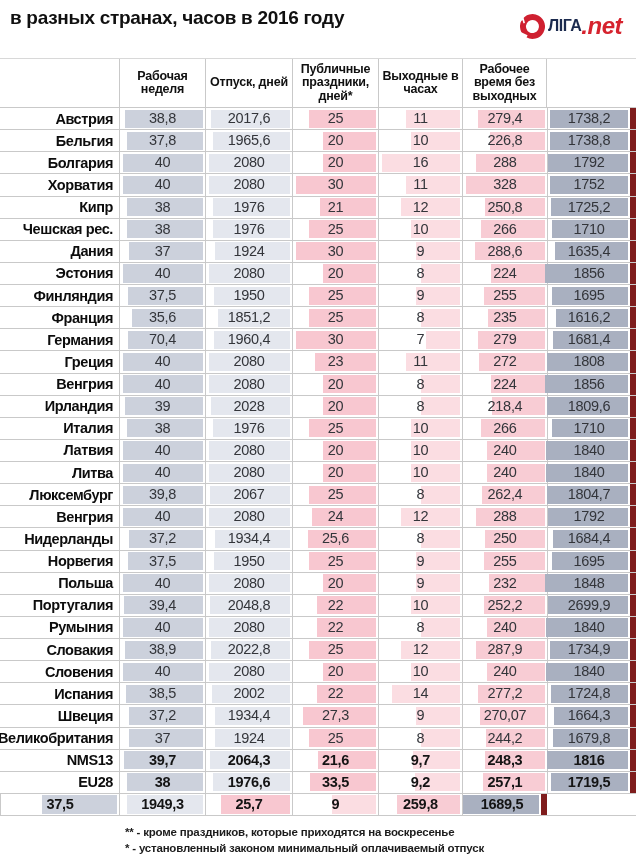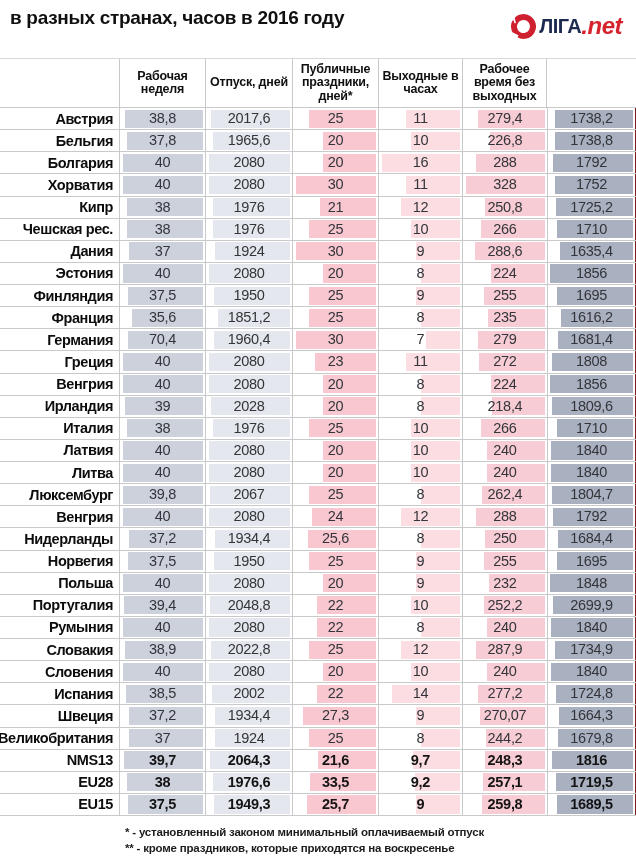--- a/index.html
+++ b/index.html
@@ -22,21 +22,21 @@
     transform:rotate(-15deg);
   }
   .emblem::after {
     content:"H"; position:absolute; left:-7px; top:-9px;
     font-size:11px; font-weight:bold; color:#ffffff;
   }
   .emblem::before {
     content:""; position:absolute; width:7px; height:4px; background:#ffffff;
     left:-8px; bottom:-2px; transform:rotate(40deg);
   }
-  .logo-name { font-size:20px; font-weight:bold; color:#1b2a4e; letter-spacing:-0.5px; }
+  .logo-name { font-size:16px; font-weight:bold; color:#1b2a4e; letter-spacing:-0.5px; }
   .logo-suffix { font-size:24px; font-weight:bold; color:#d6232e; font-style:italic; letter-spacing:-0.5px; }
   
   .tbl { width:636px; }
   .t-row {
     display:grid;
     grid-template-columns:119px 86px 87px 86px 84px 85px 89px;
     border-bottom:1px solid #c9c9c9;
   }
   .t-head { height:50px; border-top:1px solid #d8d8d8; }
   .t-head .h-cell {
@@ -49,21 +49,21 @@
   .h-corner { }
   .t-data { height:22.125px; }
   .c-label {
     display:flex; align-items:center; justify-content:flex-end;
     font-size:14.5px; font-weight:bold; color:#0d0d0d;
     padding-right:6px; letter-spacing:-0.4px; white-space:nowrap;
   }
   .c-val {
     position:relative; border-left:1px solid #c9c9c9;
   }
-  .c-val:last-child { border-right:1px solid #7f1d1d; }
+  .c-val:last-child { border-right:6px solid #7f1d1d; }
   .bar { position:absolute; right:2px; top:1.5px; bottom:1.5px; }
   .num {
     position:relative; display:block; width:100%; text-align:center;
     font-size:14.5px; line-height:21px; color:#33353a; letter-spacing:-0.3px;
   }
   .t-data.bold .num { font-weight:bold; color:#141414; }
   
   .foot { padding:8px 0 0 125px; }
   .foot div {
     font-size:11.5px; line-height:16px; font-weight:bold; color:#1c1c1c;
@@ -927,21 +927,20 @@
           <div class="c-val">
             <span class="bar" style="width: 62px; background: rgb(248, 204, 212);"></span>
             <span class="num">257,1</span>
           </div>
           <div class="c-val">
             <span class="bar" style="width: 77px; background: rgb(169, 176, 192);"></span>
             <span class="num">1719,5</span>
           </div>
         </div>
         <div class="t-row t-data bold">
-          <div class="c-label">EU15</div>
           <div class="c-val">
             <span class="bar" style="width: 75px; background: rgb(204, 209, 220);"></span>
             <span class="num">37,5</span>
           </div>
           <div class="c-val">
             <span class="bar" style="width: 76px; background: rgb(228, 231, 238);"></span>
             <span class="num">1949,3</span>
           </div>
           <div class="c-val">
             <span class="bar" style="width: 69px; background: rgb(248, 199, 208);"></span>
@@ -957,17 +956,17 @@
           </div>
           <div class="c-val">
             <span class="bar" style="width: 76px; background: rgb(169, 176, 192);"></span>
             <span class="num">1689,5</span>
           </div>
         </div>
       </div>
   </div>
 
   <div class="foot">
+    <div>** - кроме праздников, которые приходятся на воскресенье</div>
     <div>* - установленный законом минимальный оплачиваемый отпуск</div>
-    <div>** - кроме праздников, которые приходятся на воскресенье</div>
   </div>
 
 </div>
 
 </body></html>

